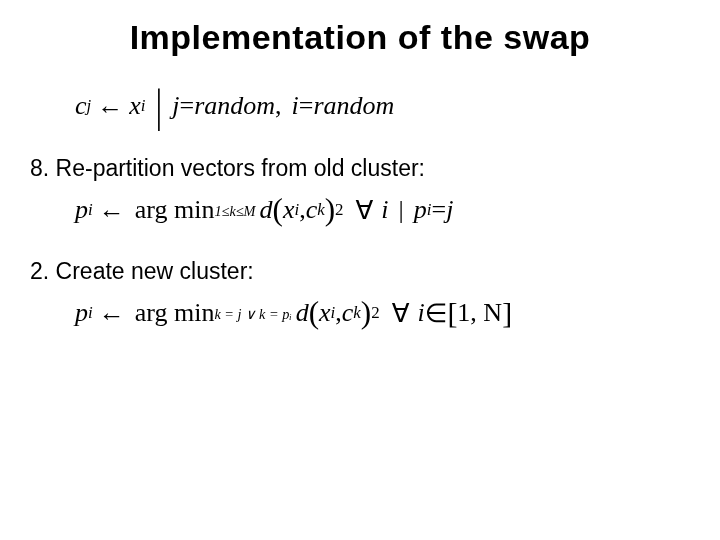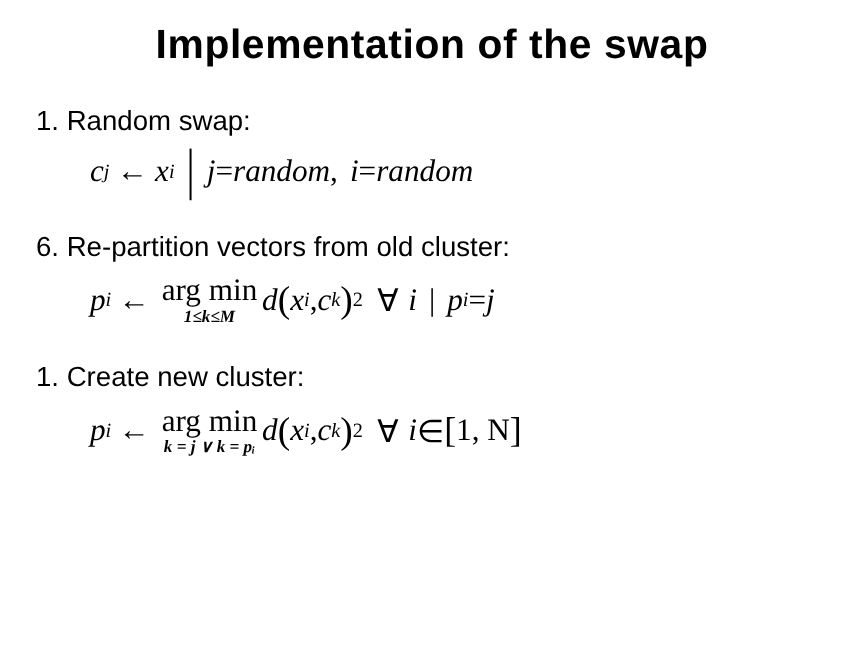--- a/index.html
+++ b/index.html
@@ -56,33 +56,32 @@
   }
   .bigbar {
     font-style: normal;
     font-size: 1.3em;
     display: inline-block;
     margin: 0 10px;
     transform: scaleY(1.4);
   }
   .argmin {
     display: inline-flex;
-    flex-direction: column;
+    flex-direction: row;
     align-items: center;
     vertical-align: middle;
     line-height: 1;
     margin: 0 4px;
   }
   .argmin .top {
     font-size: 1em;
   }
   .argmin .bot {
     font-size: 0.55em;
     margin-top: 2px;
-    font-weight: bold;
   }
   .norm { font-style: normal; }
   .paren {
     font-style: normal;
     font-size: 1.2em;
   }
   .forall {
     font-style: normal;
     margin: 0 8px 0 12px;
   }
@@ -92,39 +91,38 @@
   }
   .spacer { display:inline-block; width:10px; }
 </style>
 </head>
 <body>
 
 <div class="slide">
 
   <div class="title">Implementation of the swap</div>
 
-  <div class="step-label">1. Random swap:</div>
   <div class="formula">
     <span>c</span>
       <span class="sub">j</span>
     <span class="arrow">←</span>
     <span>x</span>
       <span class="sub">i</span>
     <span class="bigbar">|</span>
     <span>j</span>
       <span class="norm"> = </span>
       <span>random</span>
       <span class="norm">,</span>
     <span class="spacer"></span>
     <span>i</span>
       <span class="norm"> = </span>
       <span>random</span>
   </div>
 
-  <div class="step-label">6. Re-partition vectors from old cluster:</div>
+  <div class="step-label">8. Re-partition vectors from old cluster:</div>
   <div class="formula">
     <span>p</span>
       <span class="sub">i</span>
     <span class="arrow">←</span>
     <span class="argmin">
       <span class="top norm">arg min</span>
       <span class="bot">1≤k≤M</span>
     </span>
     <span>d</span>
       <span class="paren">(</span>
@@ -137,21 +135,21 @@
       <span class="sup">2</span>
     <span class="forall">∀</span>
     <span>i</span>
       <span class="bigbar" style="transform:none;font-size:1em;"> | </span>
       <span>p</span>
       <span class="sub">i</span>
       <span class="norm"> = </span>
       <span>j</span>
   </div>
 
-  <div class="step-label">1. Create new cluster:</div>
+  <div class="step-label">2. Create new cluster:</div>
   <div class="formula small-gap">
     <span>p</span>
       <span class="sub">i</span>
     <span class="arrow">←</span>
     <span class="argmin">
       <span class="top norm">arg min</span>
       <span class="bot">k = j ∨ k = pᵢ</span>
     </span>
     <span>d</span>
       <span class="paren">(</span>

